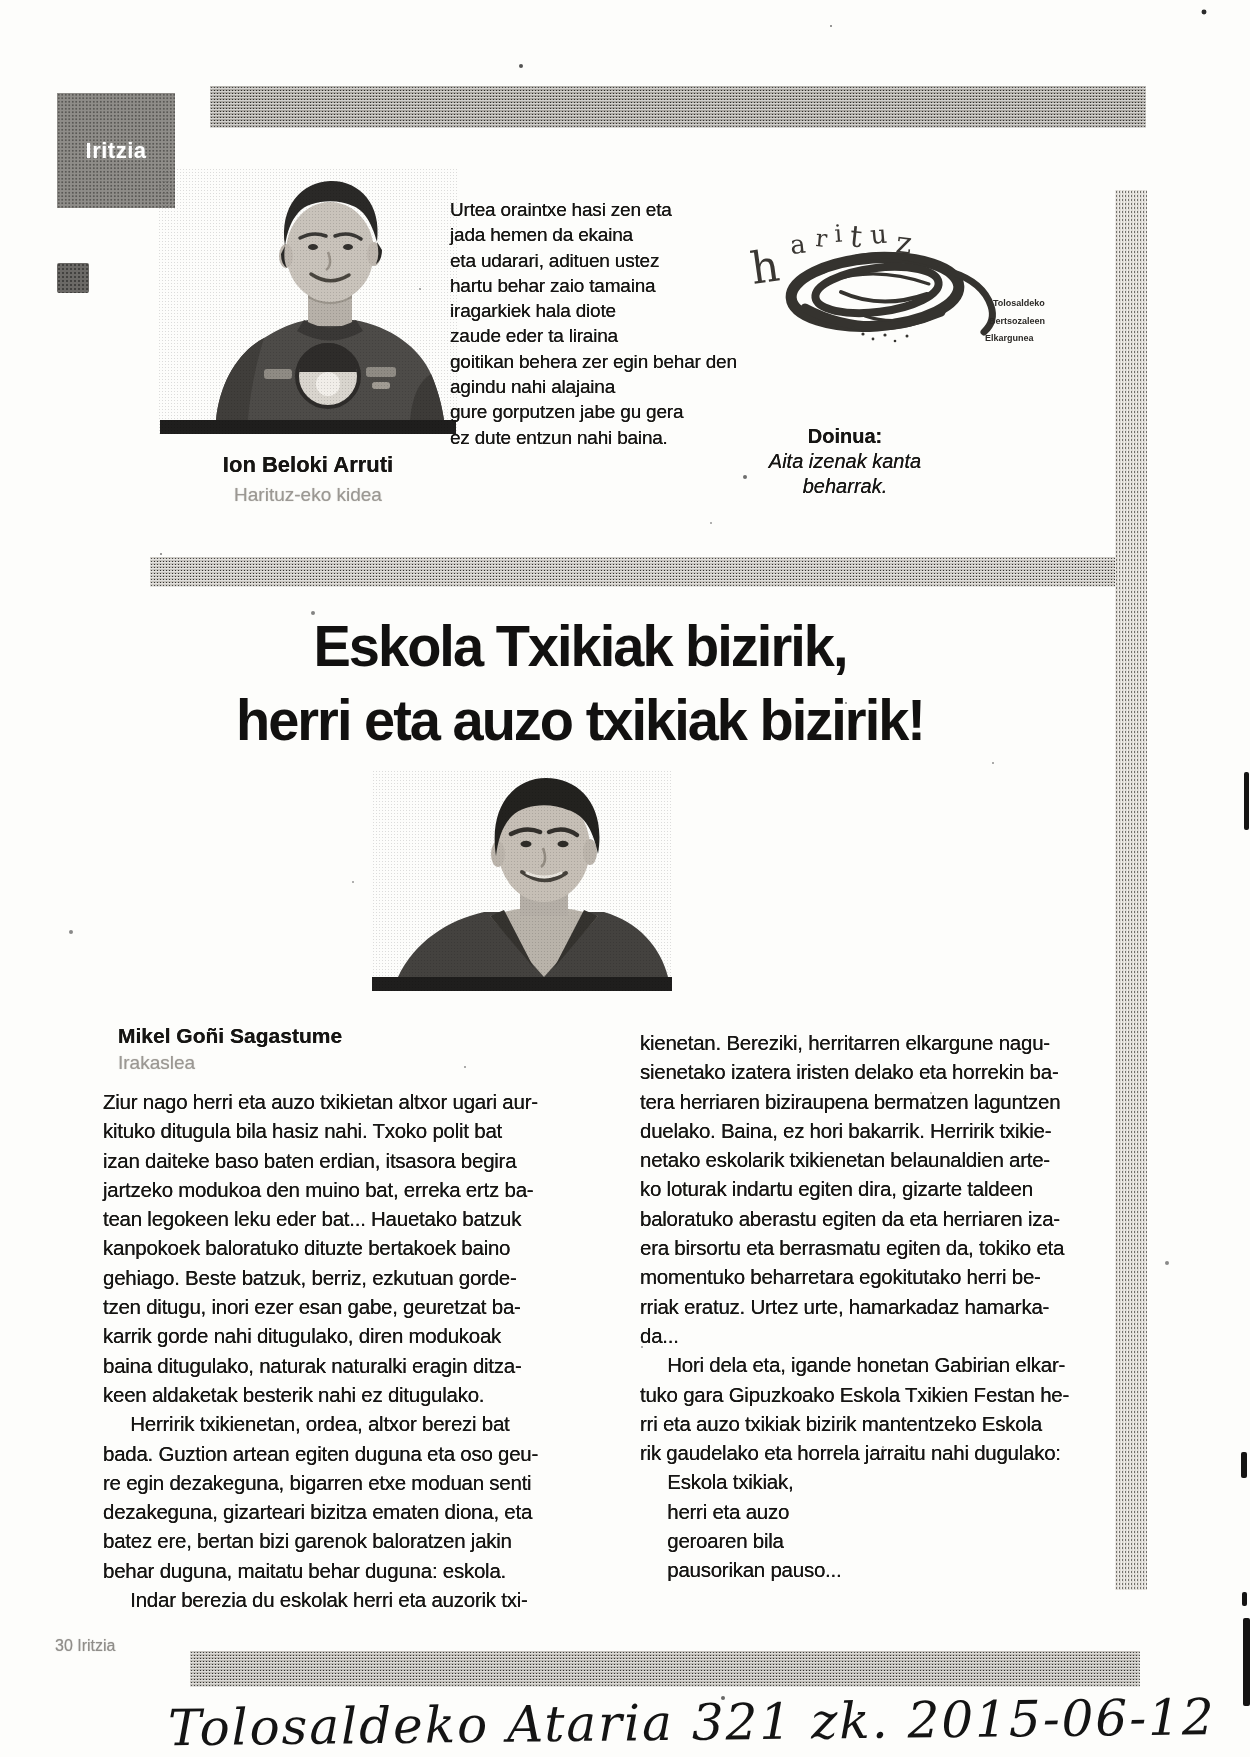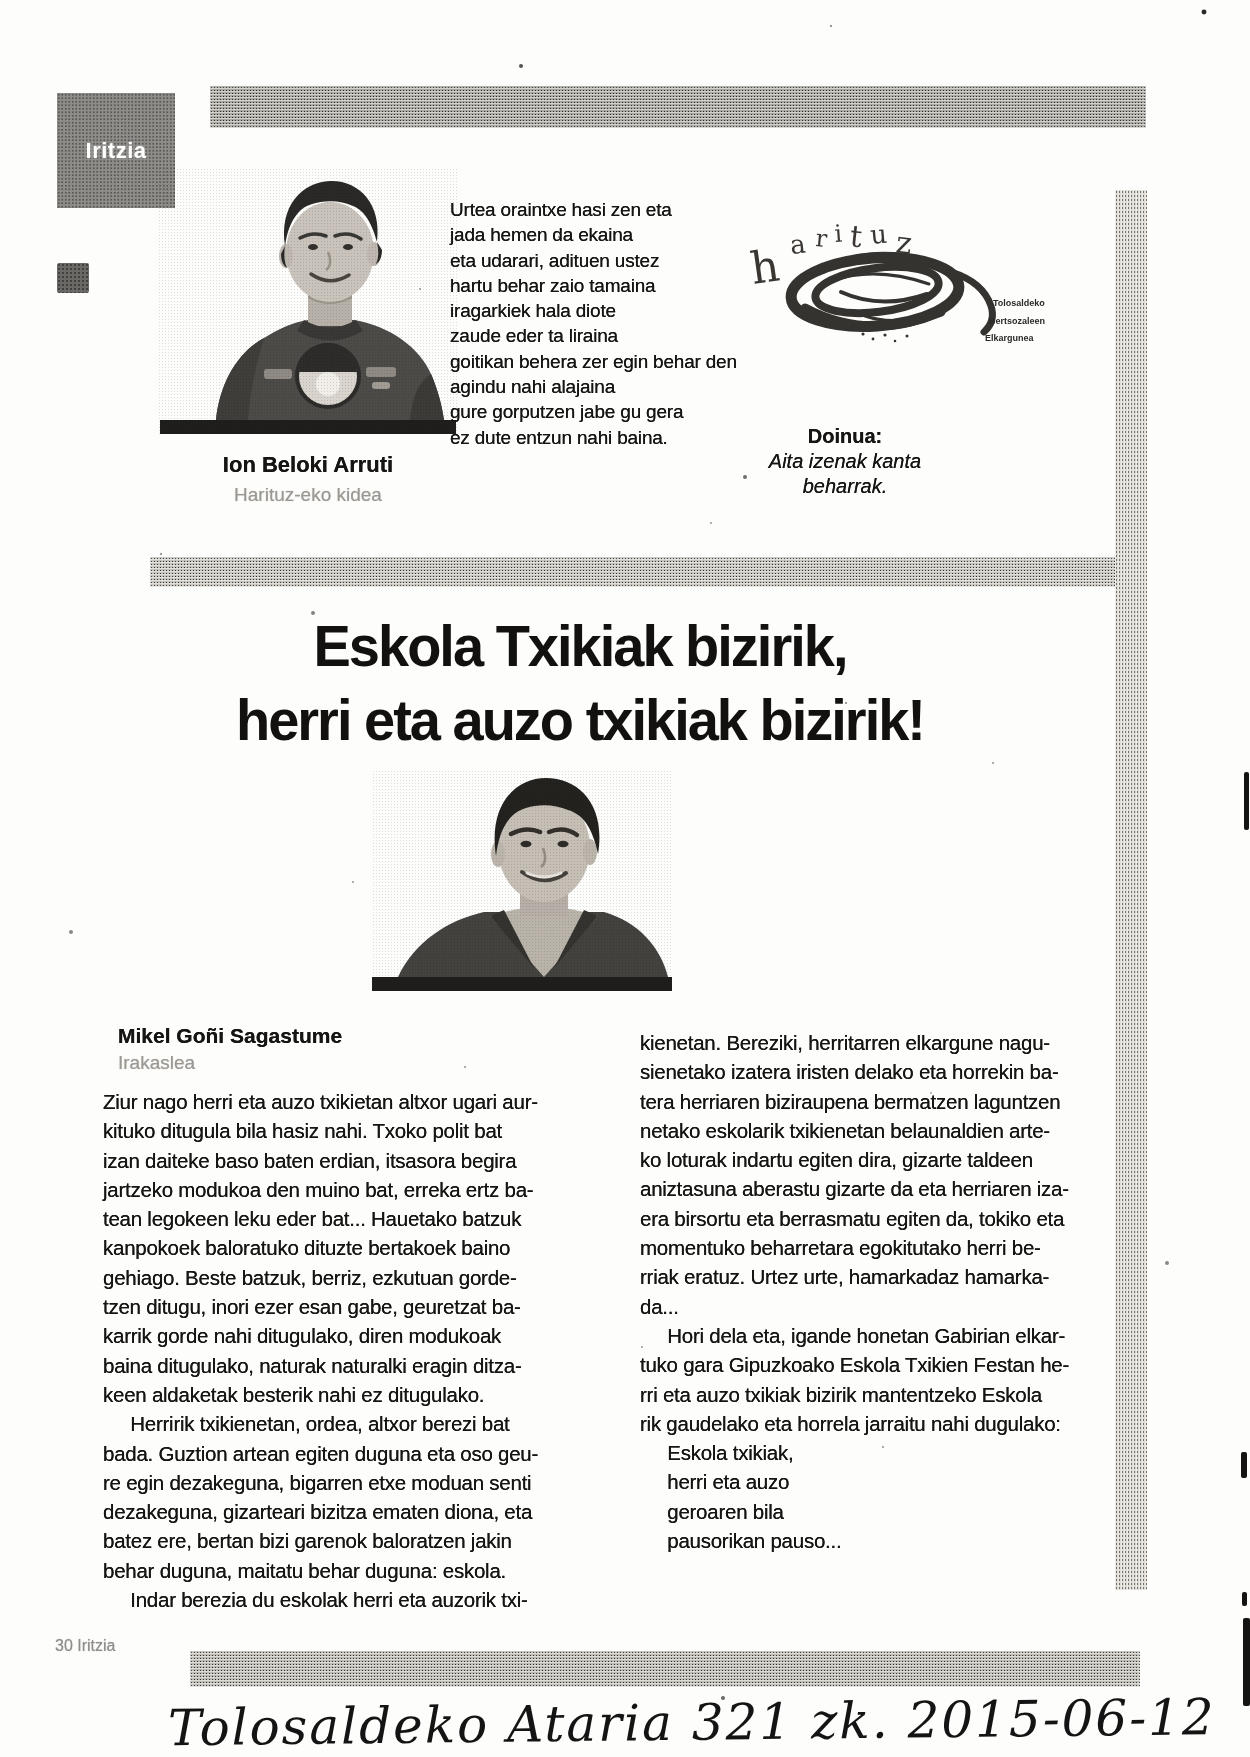--- a/index.html
+++ b/index.html
@@ -290,23 +290,24 @@
       <div class="bodyline">re egin dezakeguna, bigarren etxe moduan senti</div>
       <div class="bodyline">dezakeguna, gizarteari bizitza ematen diona, eta</div>
       <div class="bodyline">batez ere, bertan bizi garenok baloratzen jakin</div>
       <div class="bodyline">behar duguna, maitatu behar duguna: eskola.</div>
       <div class="bodyline">     Indar berezia du eskolak herri eta auzorik txi-</div>
     </div>
   <div class="col col-right ink">
       <div class="bodyline">kienetan. Bereziki, herritarren elkargune nagu-</div>
       <div class="bodyline">sienetako izatera iristen delako eta horrekin ba-</div>
       <div class="bodyline">tera herriaren biziraupena bermatzen laguntzen</div>
+      <div class="bodyline">duelako. Baina, ez hori bakarrik. Herririk txikie-</div>
       <div class="bodyline">netako eskolarik txikienetan belaunaldien arte-</div>
       <div class="bodyline">ko loturak indartu egiten dira, gizarte taldeen</div>
-      <div class="bodyline">aniztasuna aberastu gizarte da eta herriaren iza-</div>
+      <div class="bodyline">baloratuko aberastu egiten da eta herriaren iza-</div>
       <div class="bodyline">era birsortu eta berrasmatu egiten da, tokiko eta</div>
       <div class="bodyline">momentuko beharretara egokitutako herri be-</div>
       <div class="bodyline">rriak eratuz. Urtez urte, hamarkadaz hamarka-</div>
       <div class="bodyline">da...</div>
       <div class="bodyline">     Hori dela eta, igande honetan Gabirian elkar-</div>
       <div class="bodyline">tuko gara Gipuzkoako Eskola Txikien Festan he-</div>
       <div class="bodyline">rri eta auzo txikiak bizirik mantentzeko Eskola</div>
       <div class="bodyline">rik gaudelako eta horrela jarraitu nahi dugulako:</div>
       <div class="bodyline">     Eskola txikiak,</div>
       <div class="bodyline">     herri eta auzo</div>

